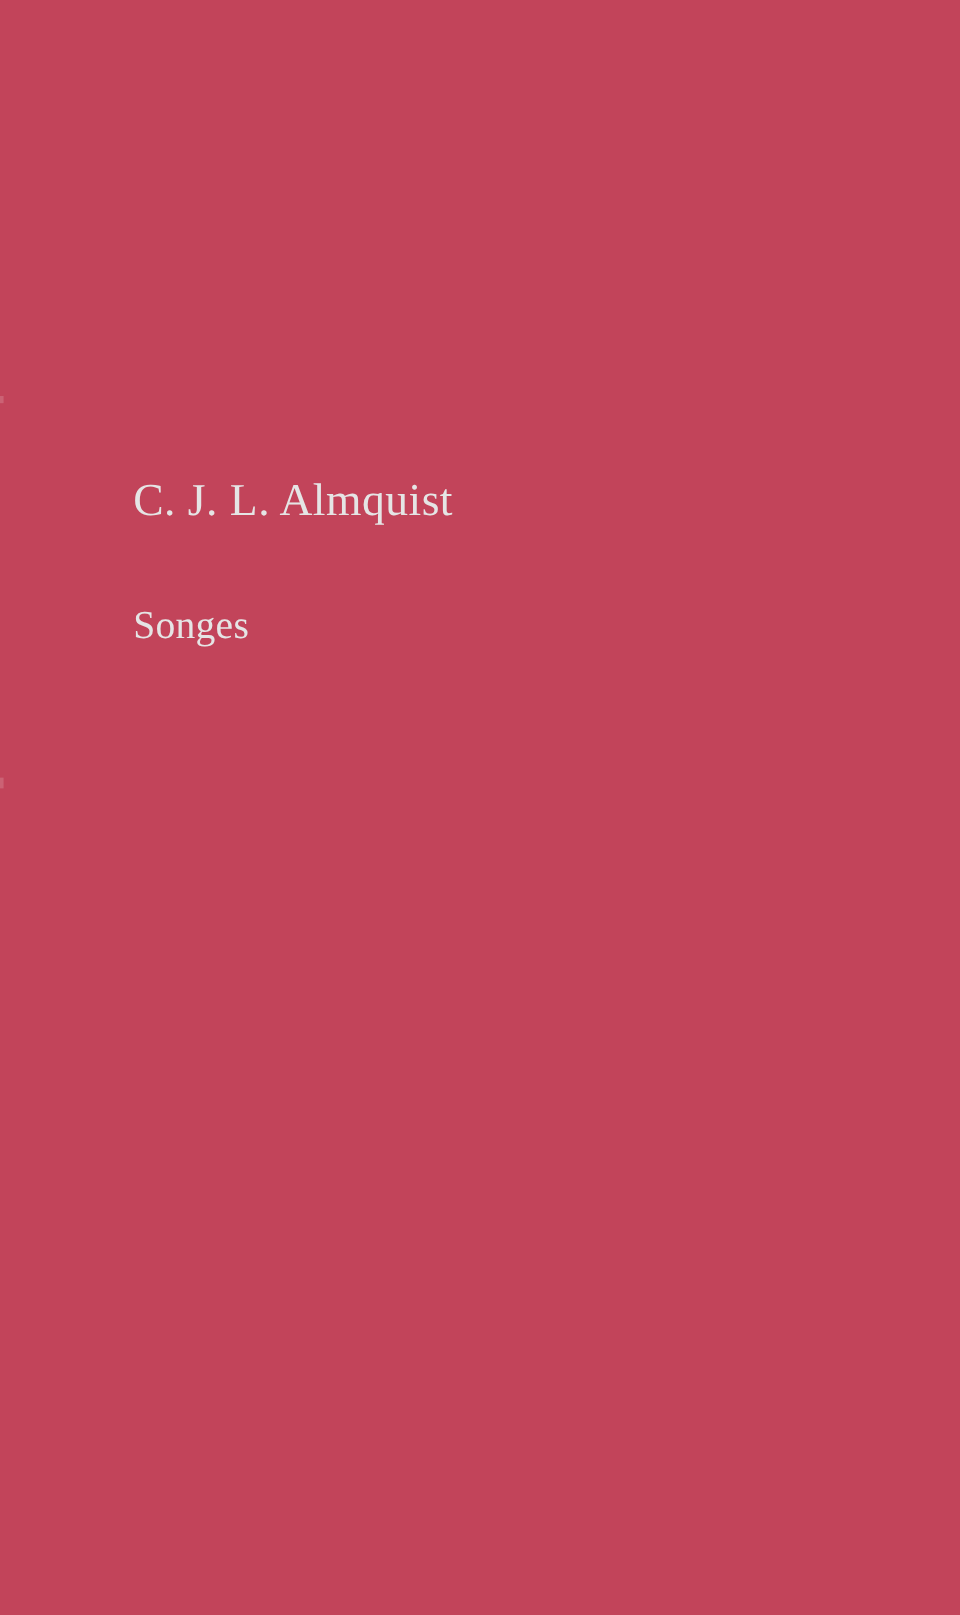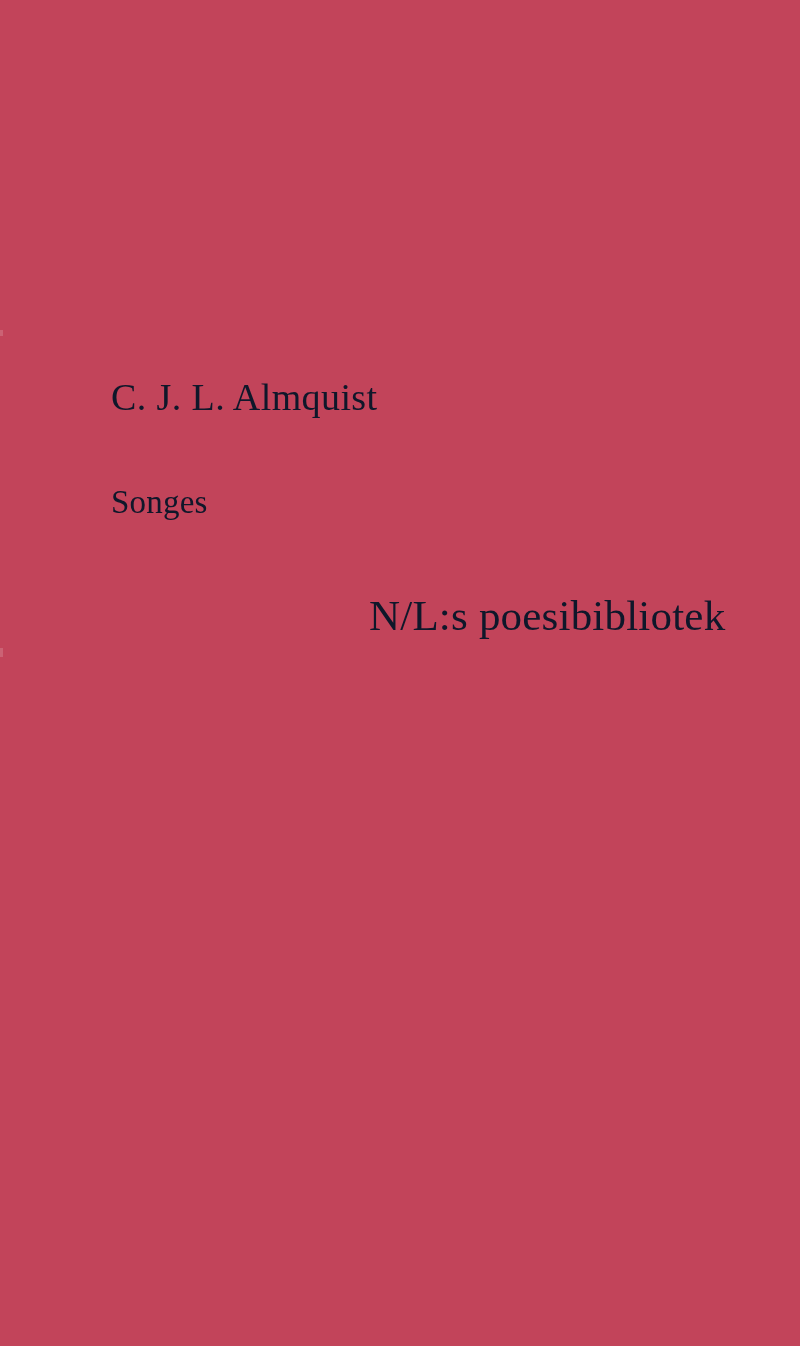--- a/index.html
+++ b/index.html
@@ -35,24 +35,25 @@
   .text-block {
     position: absolute;
     left: 0;
     top: 0;
     width: 100%;
     height: 100%;
   }
 
   .line {
     position: absolute;
-    color: #0f172a;
+    color: #e5e5e5;
     white-space: nowrap;
     line-height: 1;
     font-weight: 400;
+    margin-top: 20px;
   }
 
   .author-line {
     left: 111px;
     top: 378px;
     font-size: 38px;
     letter-spacing: 0.4px;
   }
 
   .title-line {
@@ -75,16 +76,15 @@
 <div class="cover">
 
   <div class="edge-artifact a1"></div>
   <div class="edge-artifact a2"></div>
 
   <div class="text-block">
     <div class="line author-line">C. J. L. Almquist</div>
 
     <div class="line title-line">Songes</div>
 
-    <div class="line imprint-line">N/L:s poesibibliotek</div>
   </div>
 
 </div>
 
 </body></html>

